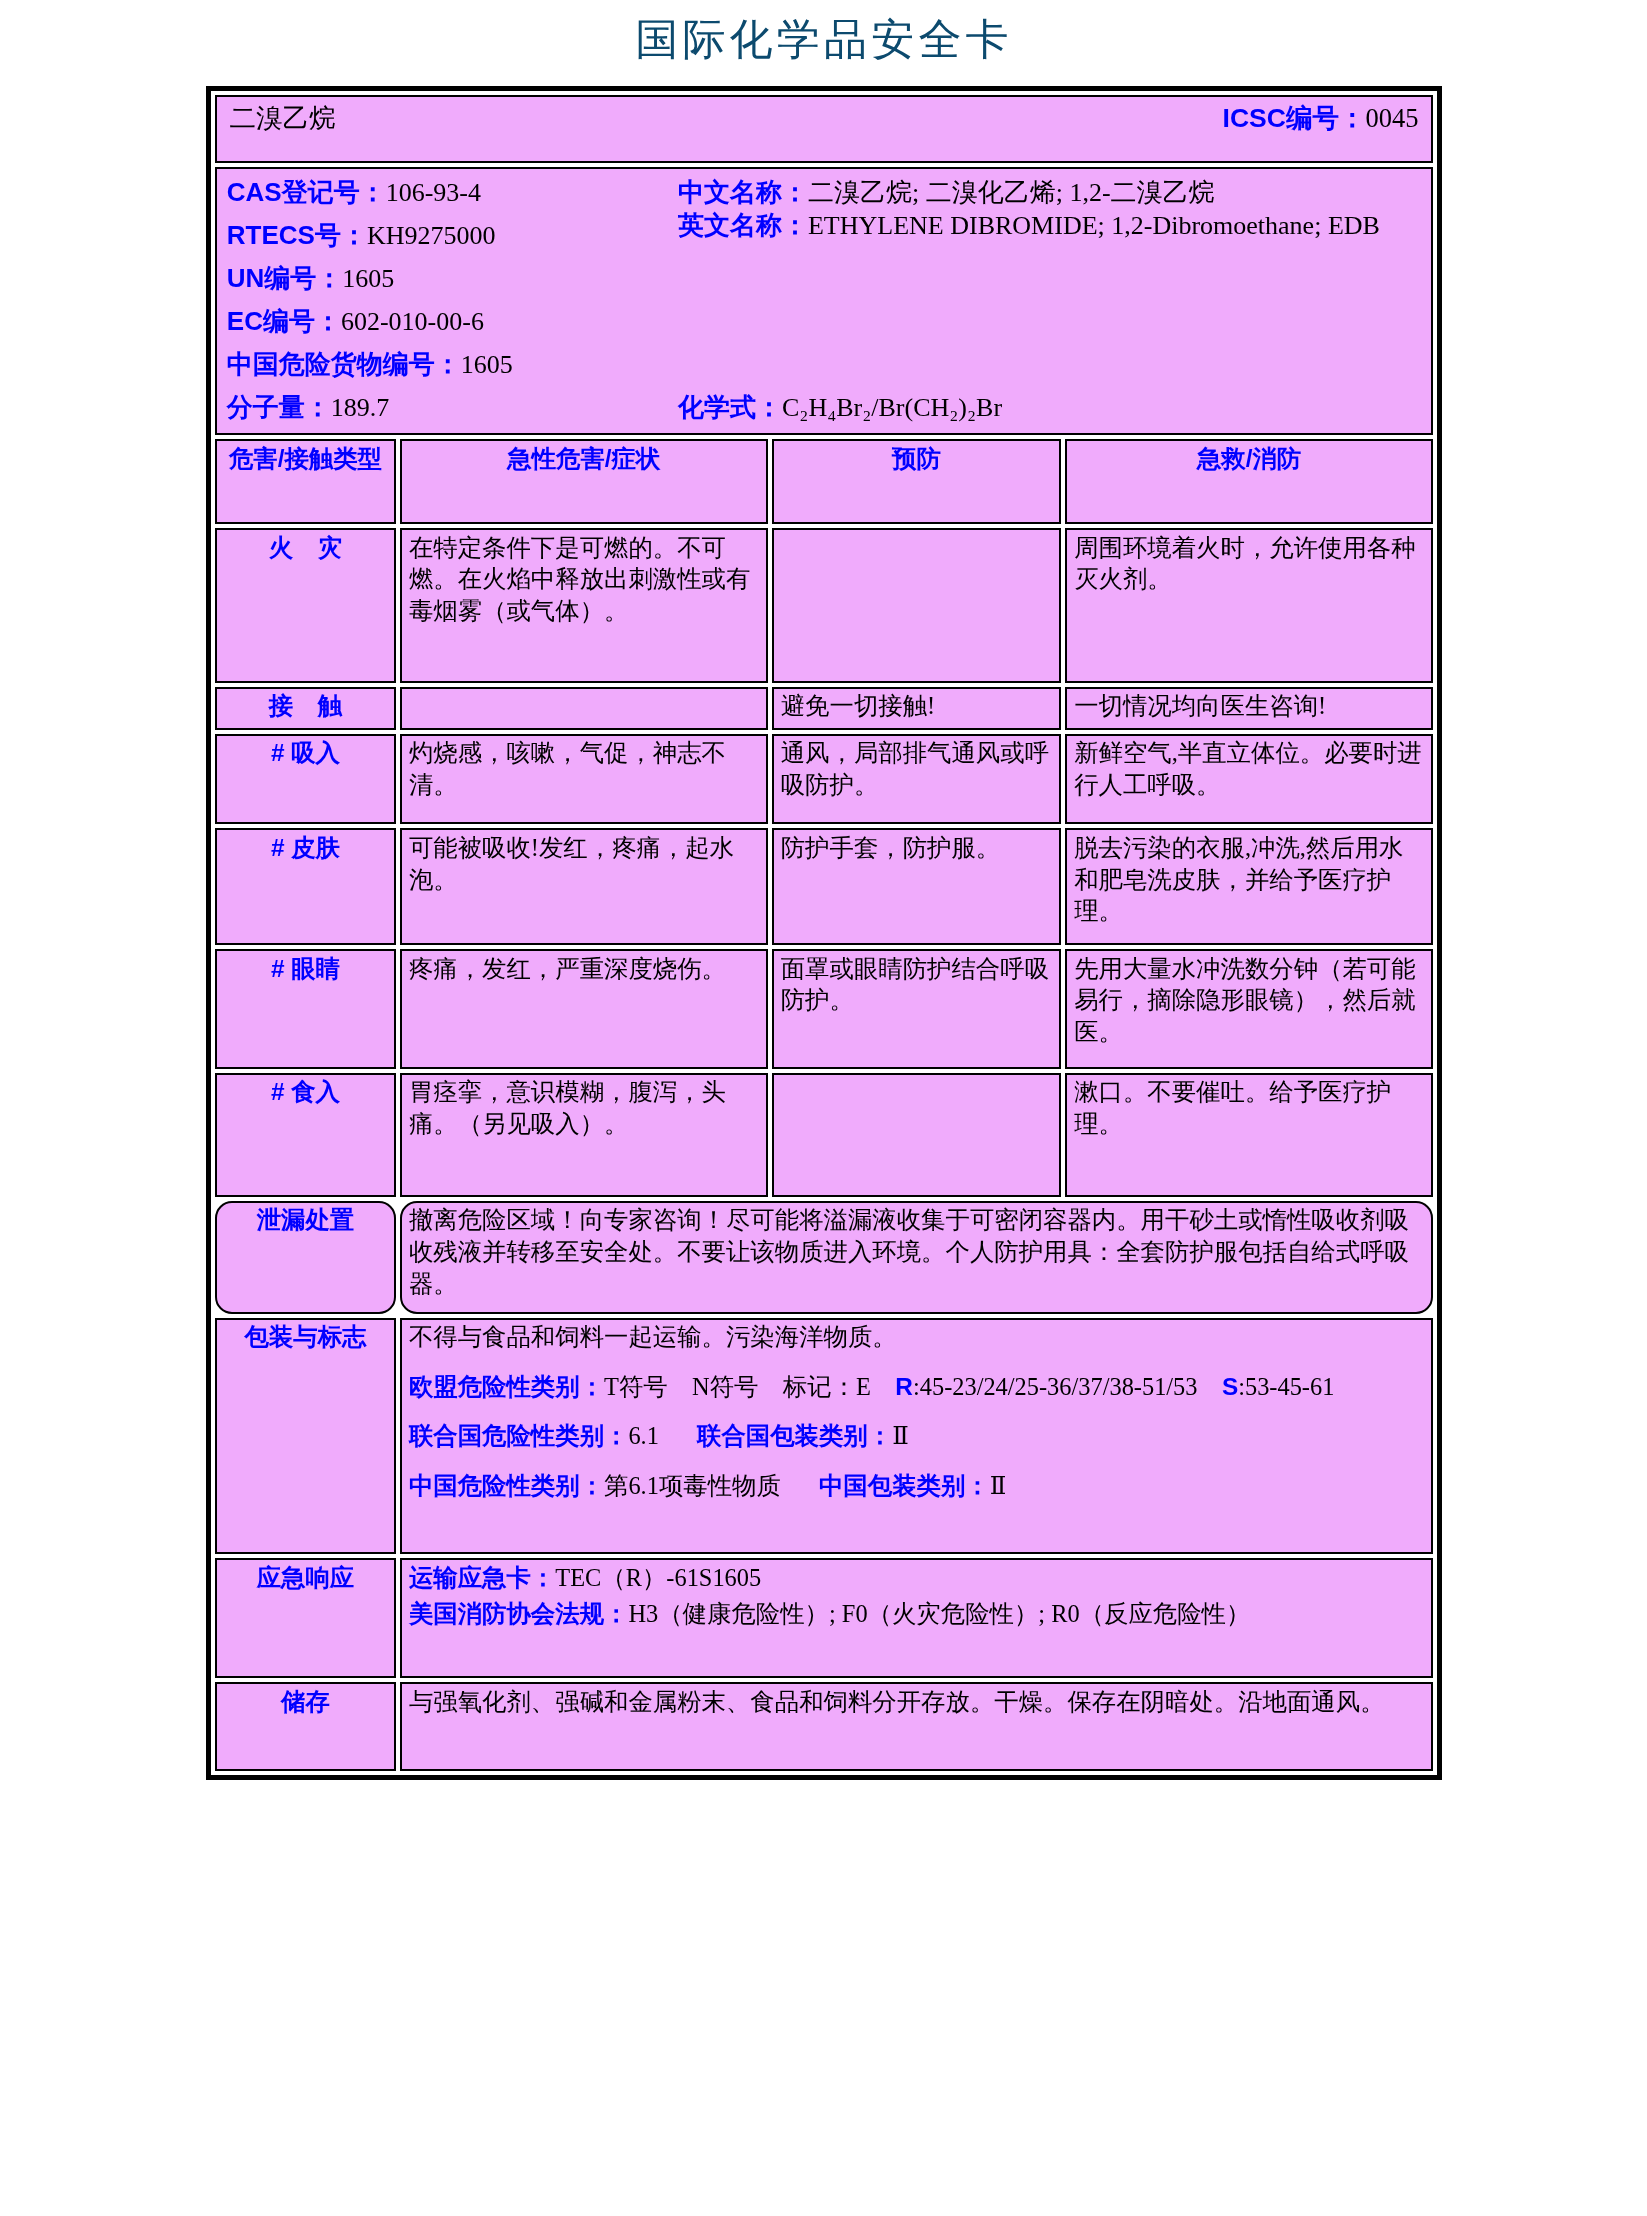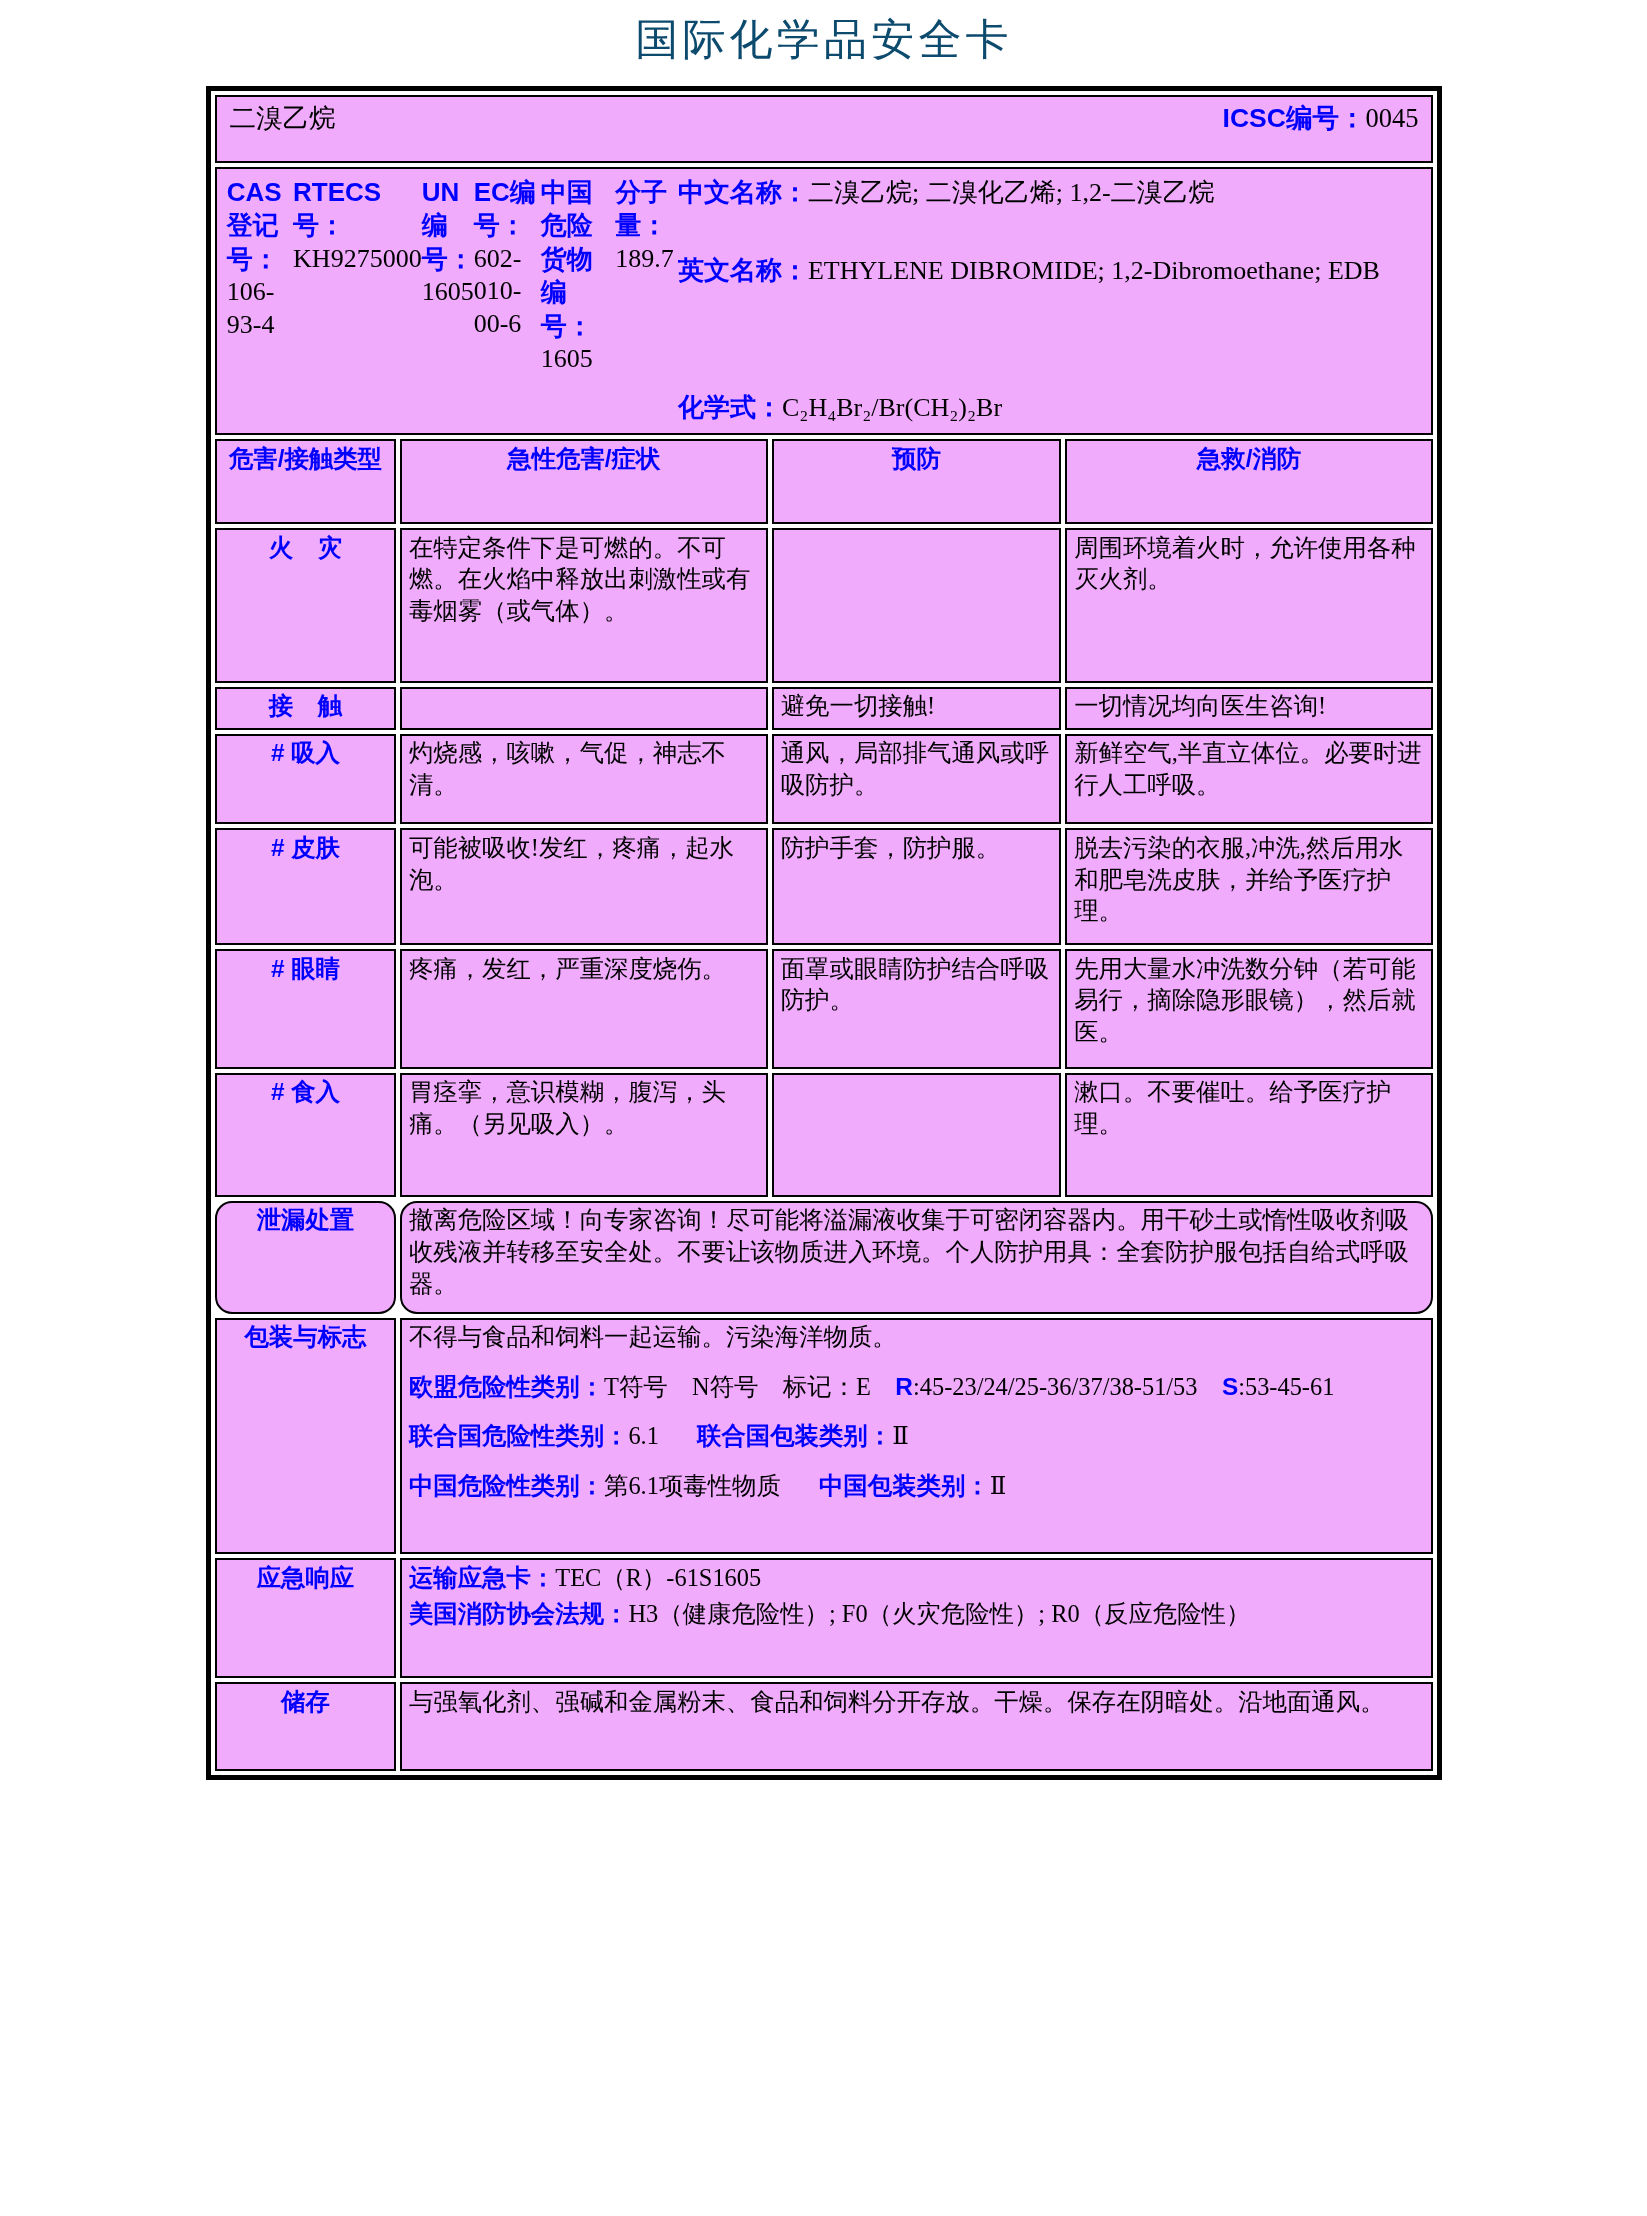--- a/index.html
+++ b/index.html
@@ -48,25 +48,25 @@
   .topbar-inner {
     display: flex;
     justify-content: space-between;
     align-items: center;
     font-size: 26.5px;
     padding: 2.8px 5.6px;
   }
   
   td.idcell { height: 260px; }
   .id-inner { display: flex; width: 100%; }
-  .id-left { width: 447px; display: flex; flex-direction: row; justify-content: space-between; padding: 5.6px 0 7px 2.8px; }
+  .id-left { width: 447px; display: flex; flex-direction: column; justify-content: space-between; padding: 5.6px 0 7px 2.8px; }
   .id-right { flex: 1; display: flex; flex-direction: column; padding: 5.6px 0 7px 4.2px; min-height: 249px; }
   .id-line { font-size: 26px; line-height: 1.25; }
   .id-line .lbl { font-size: 26px; }
-  .id-right .cn { margin-bottom: 45px; }
+  .id-right .cn { }
   .id-right .formula { margin-top: auto; }
   
   td.head {
     text-align: center;
     vertical-align: middle;
     height: 78px;
     font-size: 26.5px;
   }
   td.rowlabel {
     text-align: center;

